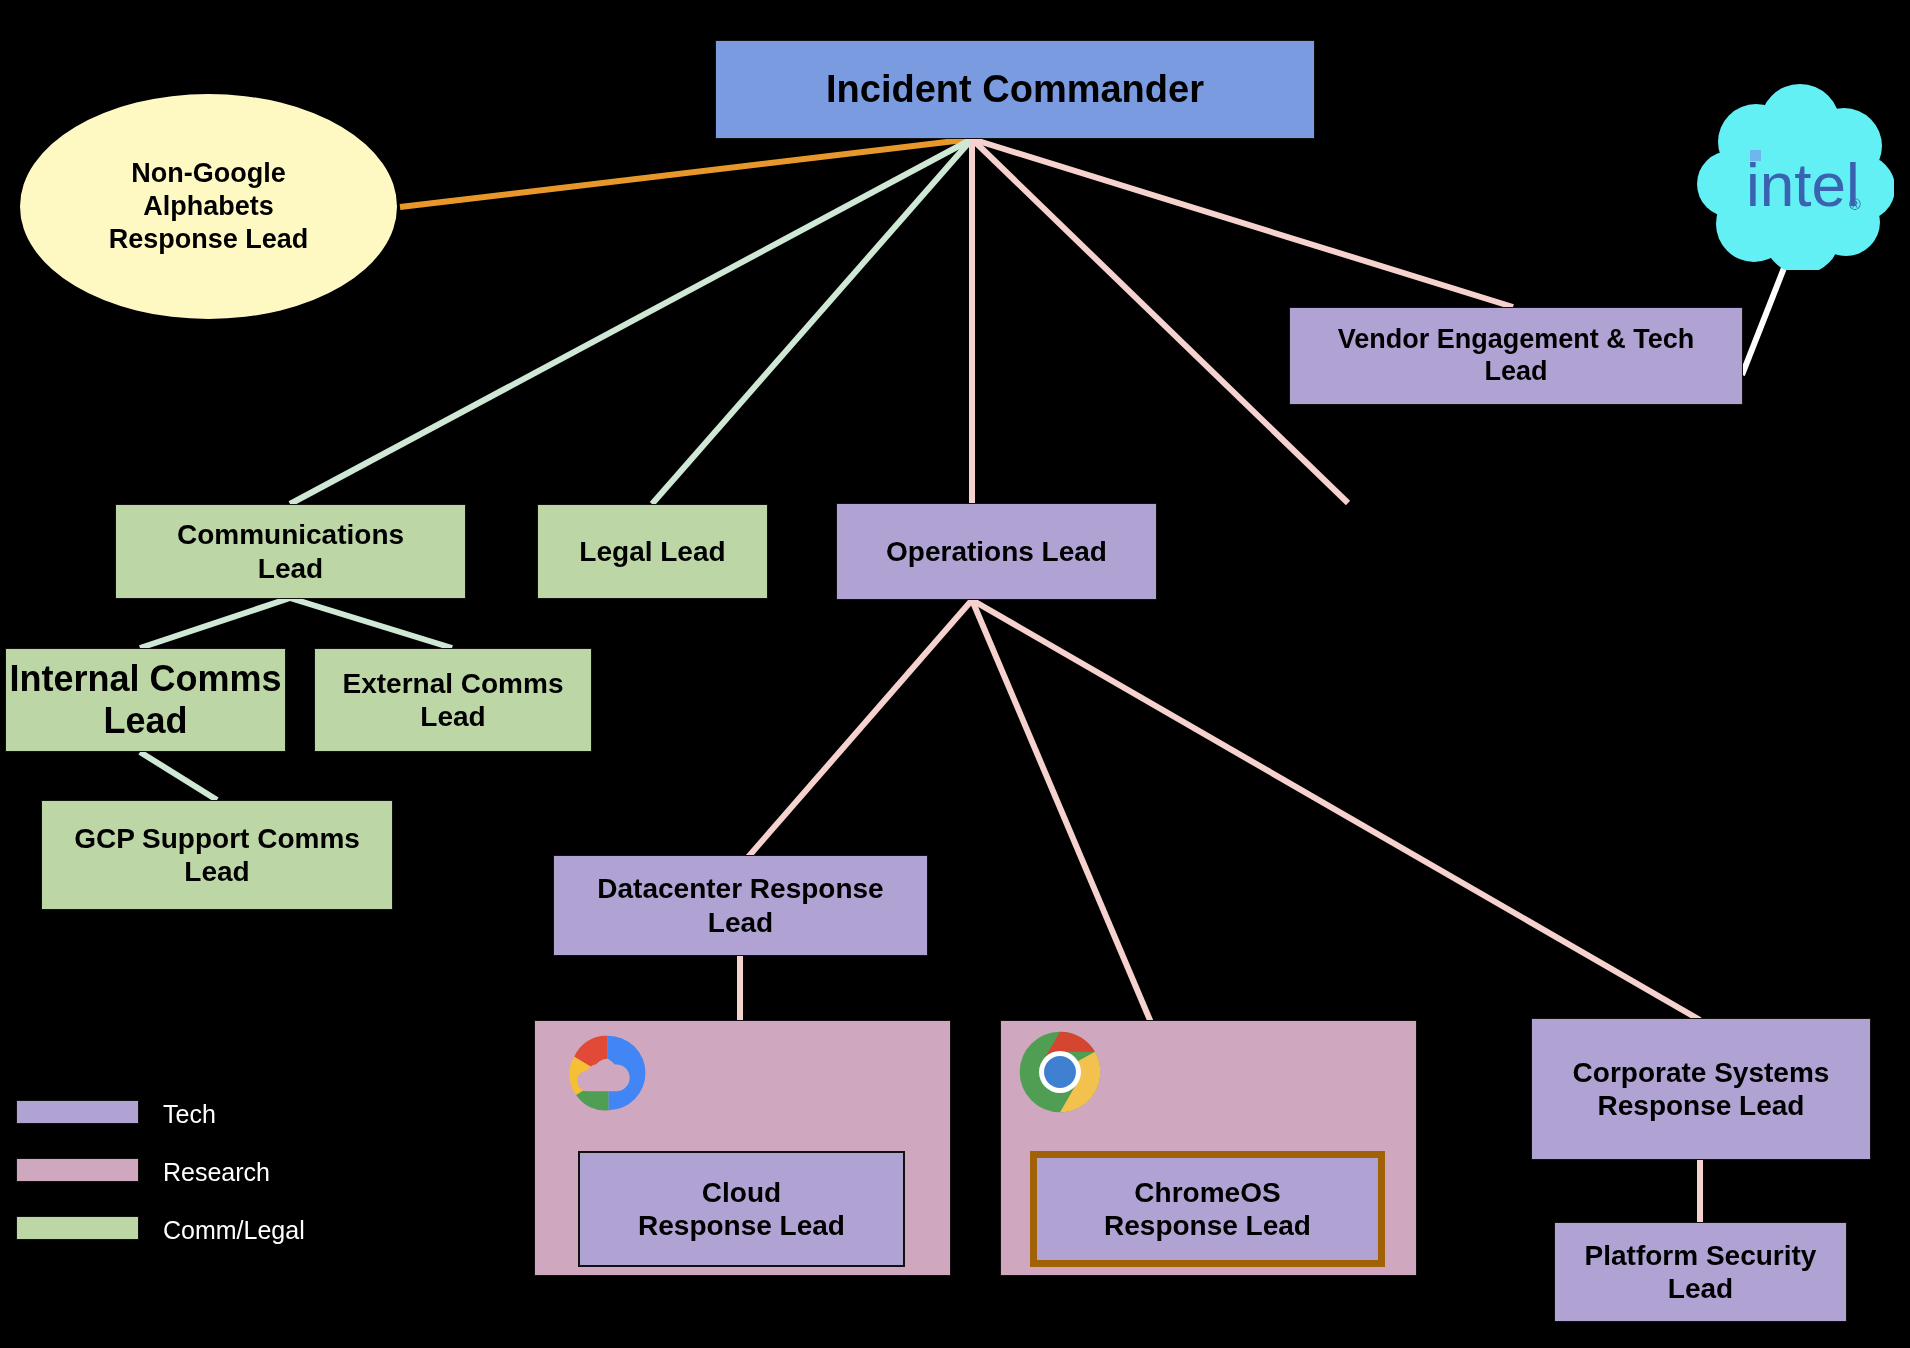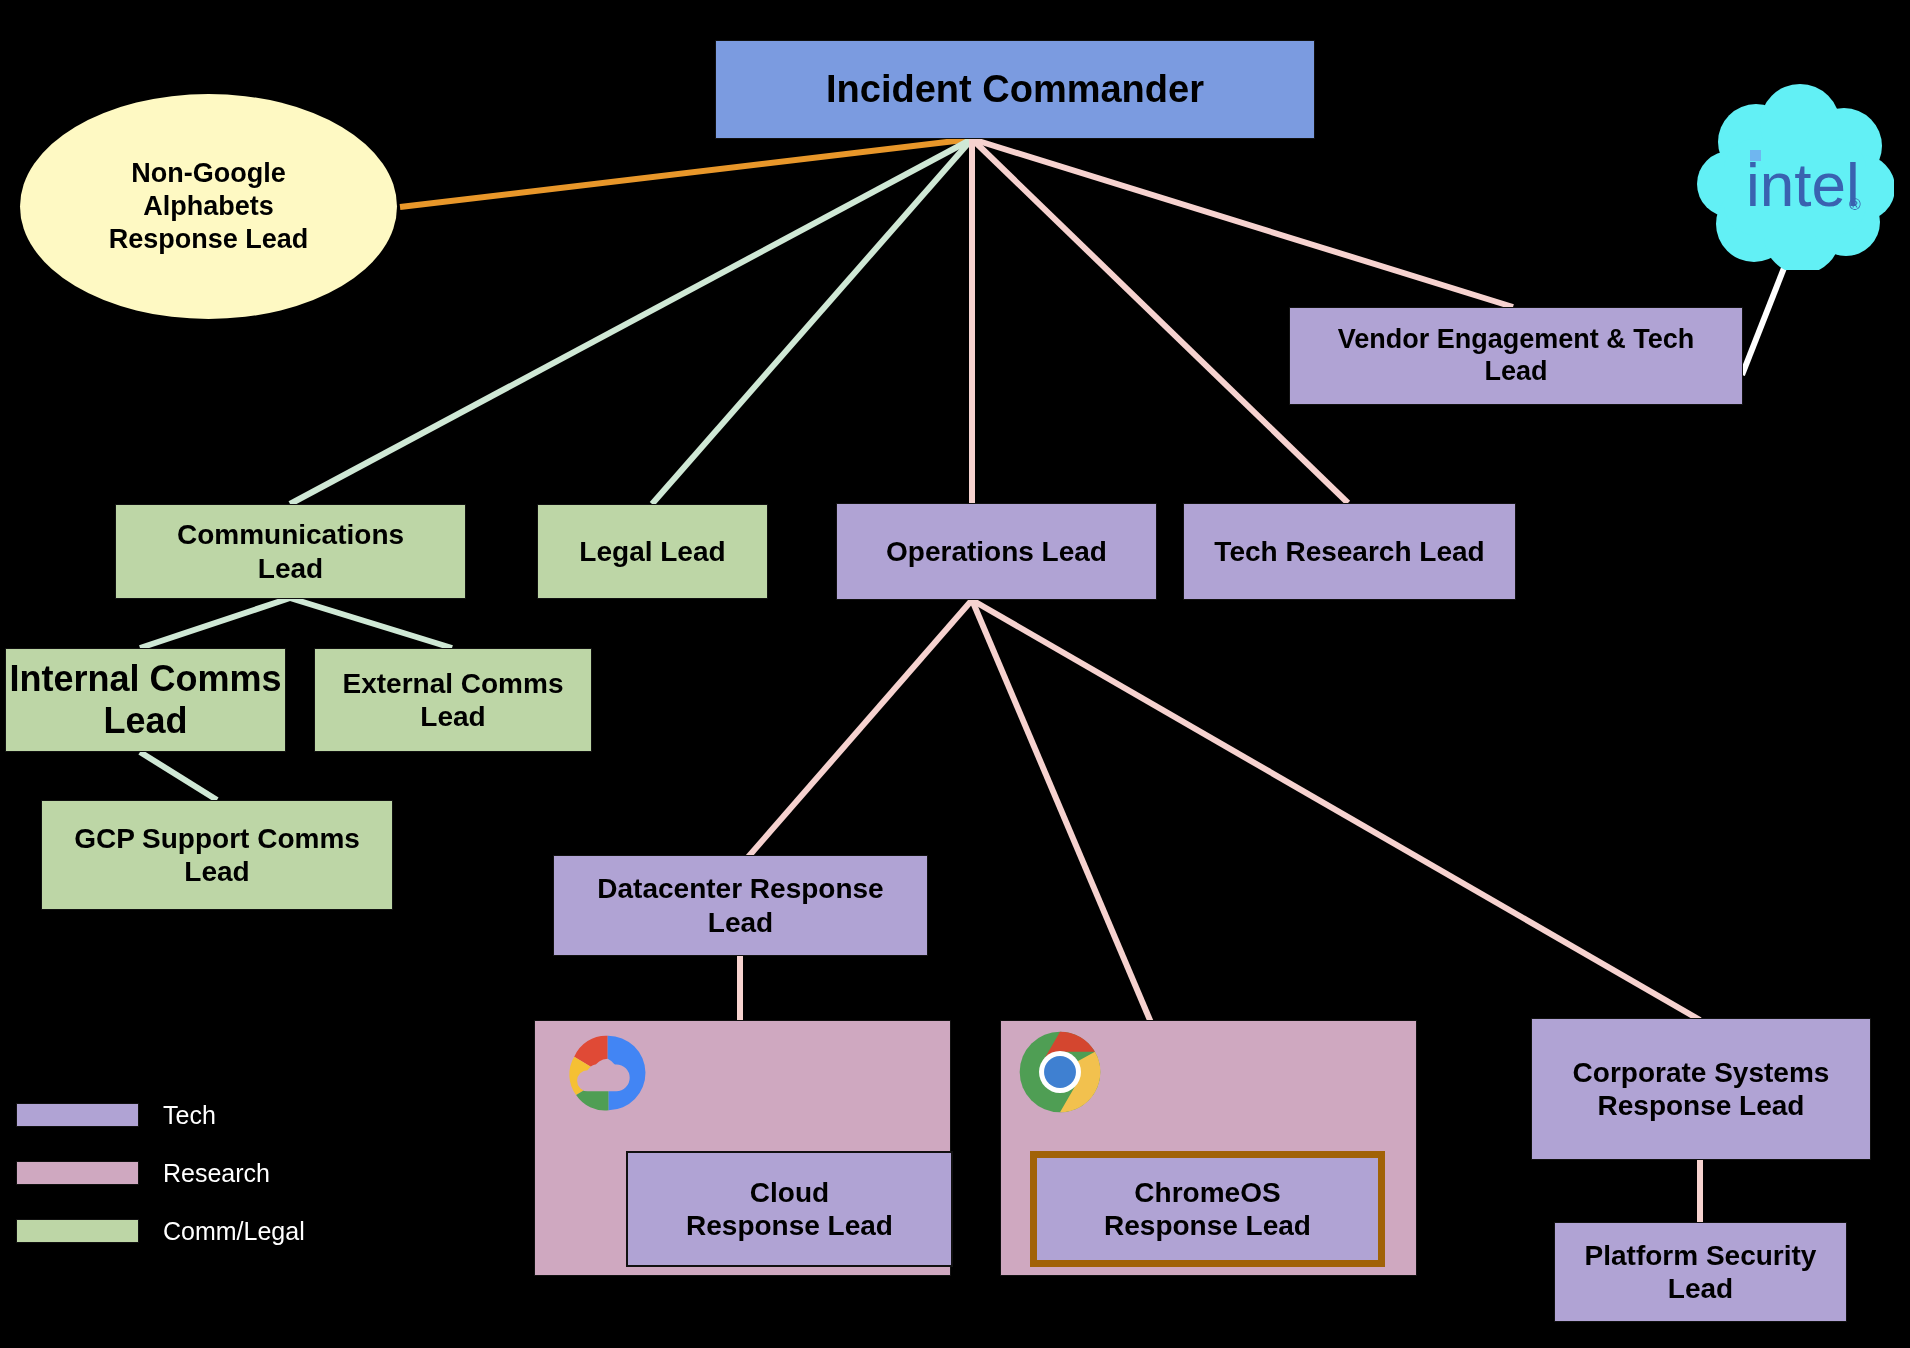--- a/index.html
+++ b/index.html
@@ -57,21 +57,20 @@
     position: absolute;
     z-index: 2;
     border: 1px solid #111;
   }
   .legend {
     position: absolute;
     z-index: 4;
   }
   .legend-row {
     display: flex;
-    align-items: center;
     height: 30px;
     margin-bottom: 28px;
   }
   .legend-swatch {
     width: 121px;
     height: 22px;
     margin-left: 16px;
     margin-right: 24px;
     border: 1px solid #111;
   }
@@ -171,31 +170,30 @@
   <div class="ellipse-node" style="left:20px; top:94px; width:377px; height:225px; background:#fef9c3; font-size:27px;text-align:center;">Non-Google<br>Alphabets<br>Response Lead</div>
 
   <div class="node" style="left:1289px; top:307px; width:454px; height:98px; background:#b0a3d4; font-size:27px;">Vendor Engagement &amp; Tech<br>Lead</div>
 
   <div class="node" style="left:115px; top:504px; width:351px; height:95px; background:#bdd6a6; font-size:28px;">Communications<br>Lead</div>
 
   <div class="node" style="left:537px; top:504px; width:231px; height:95px; background:#bdd6a6; font-size:28px;">Legal Lead</div>
 
   <div class="node" style="left:836px; top:503px; width:321px; height:97px; background:#b0a3d4; font-size:28px;">Operations Lead</div>
 
-  <div class="node" style="left:1183px; top:503px; width:333px; height:97px; background:#b0a3d4; font-size:28px;">Tech Research Lead</div>
 
   <div class="node" style="left:5px; top:648px; width:281px; height:104px; background:#bdd6a6; font-size:36px;">Internal Comms<br>Lead</div>
 
   <div class="node" style="left:314px; top:648px; width:278px; height:104px; background:#bdd6a6; font-size:28px;">External Comms<br>Lead</div>
 
   <div class="node" style="left:41px; top:800px; width:352px; height:110px; background:#bdd6a6; font-size:28px;">GCP Support Comms<br>Lead</div>
 
   <div class="node" style="left:553px; top:855px; width:375px; height:101px; background:#b0a3d4; font-size:28px;">Datacenter Response<br>Lead</div>
 
-  <div class="node" style="left:578px; top:1151px; width:327px; height:116px; background:#b0a3d4; font-size:28px; border:2px solid #111;margin-left:48px;">Cloud<br>Response Lead</div>
+  <div class="node" style="left:578px; top:1151px; width:327px; height:116px; background:#b0a3d4; font-size:28px; border:2px solid #111;">Cloud<br>Response Lead</div>
 
   <div class="node" style="left:1030px; top:1151px; width:355px; height:116px; background:#b0a3d4; font-size:28px; border:7px solid #a16207;">ChromeOS<br>Response Lead</div>
 
   <div class="node" style="left:1531px; top:1018px; width:340px; height:142px; background:#b0a3d4; font-size:28px;">Corporate Systems<br>Response Lead</div>
 
   <div class="node" style="left:1554px; top:1222px; width:293px; height:100px; background:#b0a3d4; font-size:28px;">Platform Security<br>Lead</div>
 
   <div class="legend" style="left:0px; top:1100px;">
     <div class="legend-row">
       <span class="legend-swatch" style="background:#b0a3d4;"></span>

